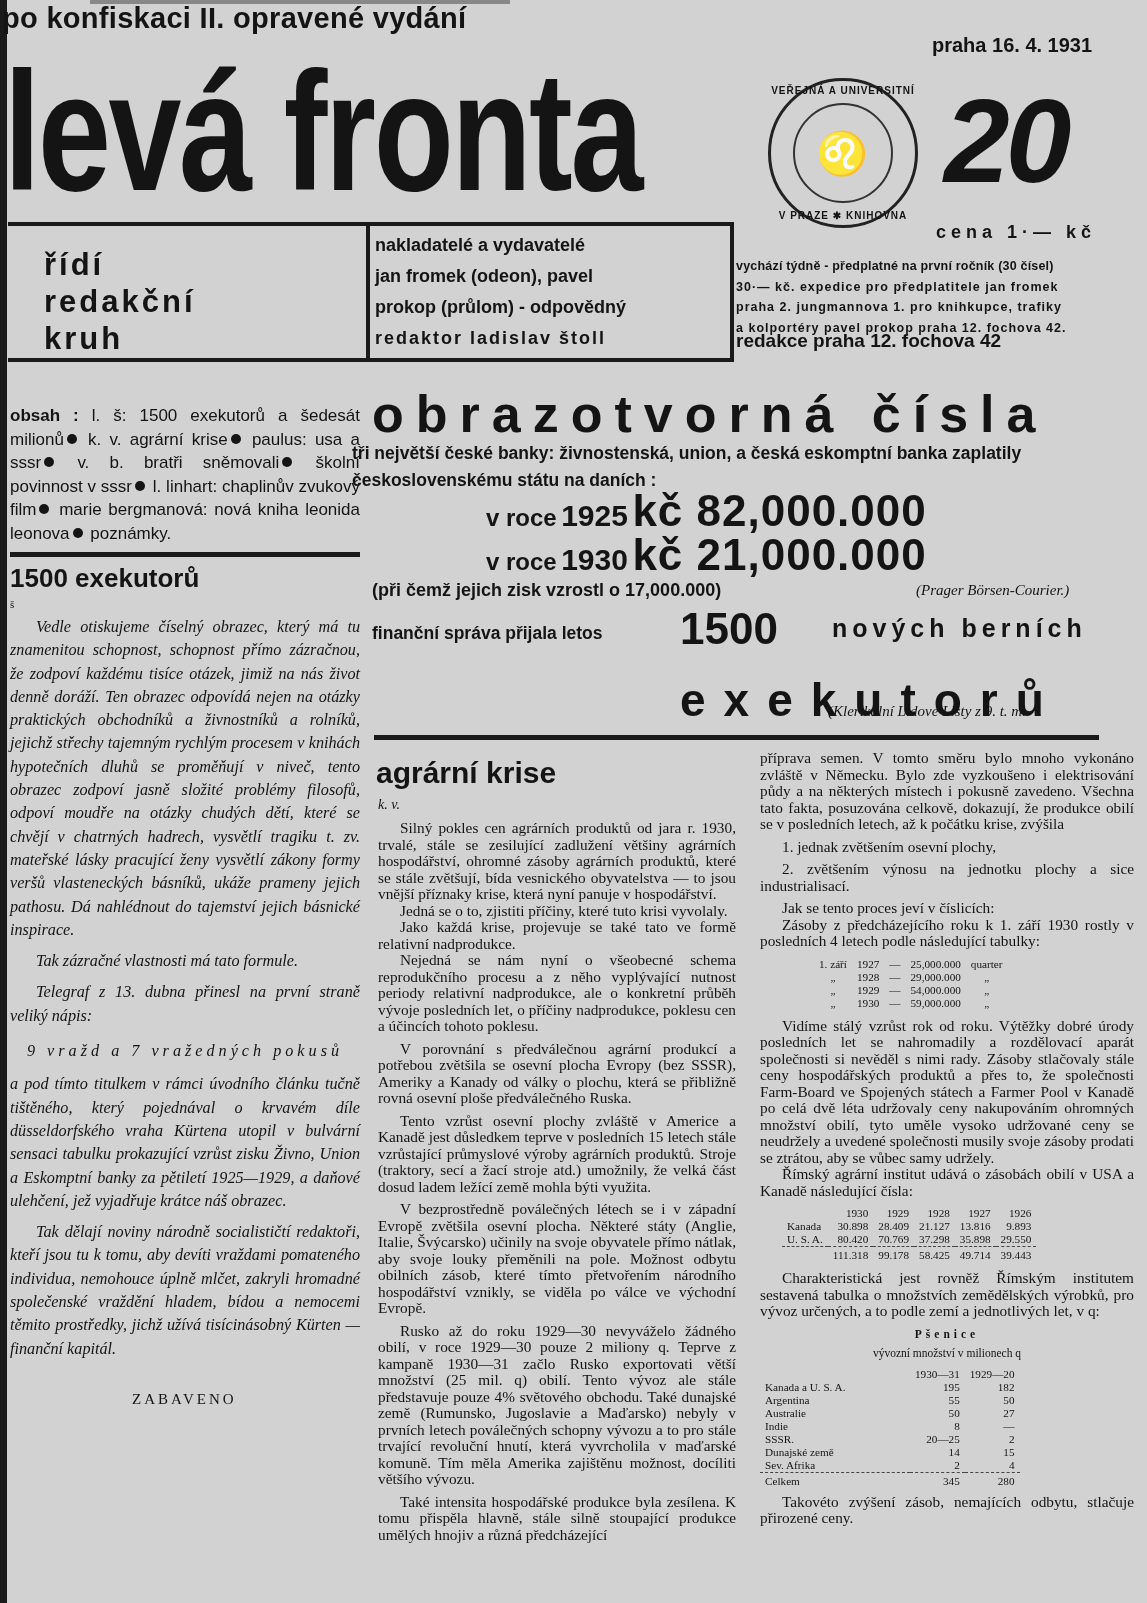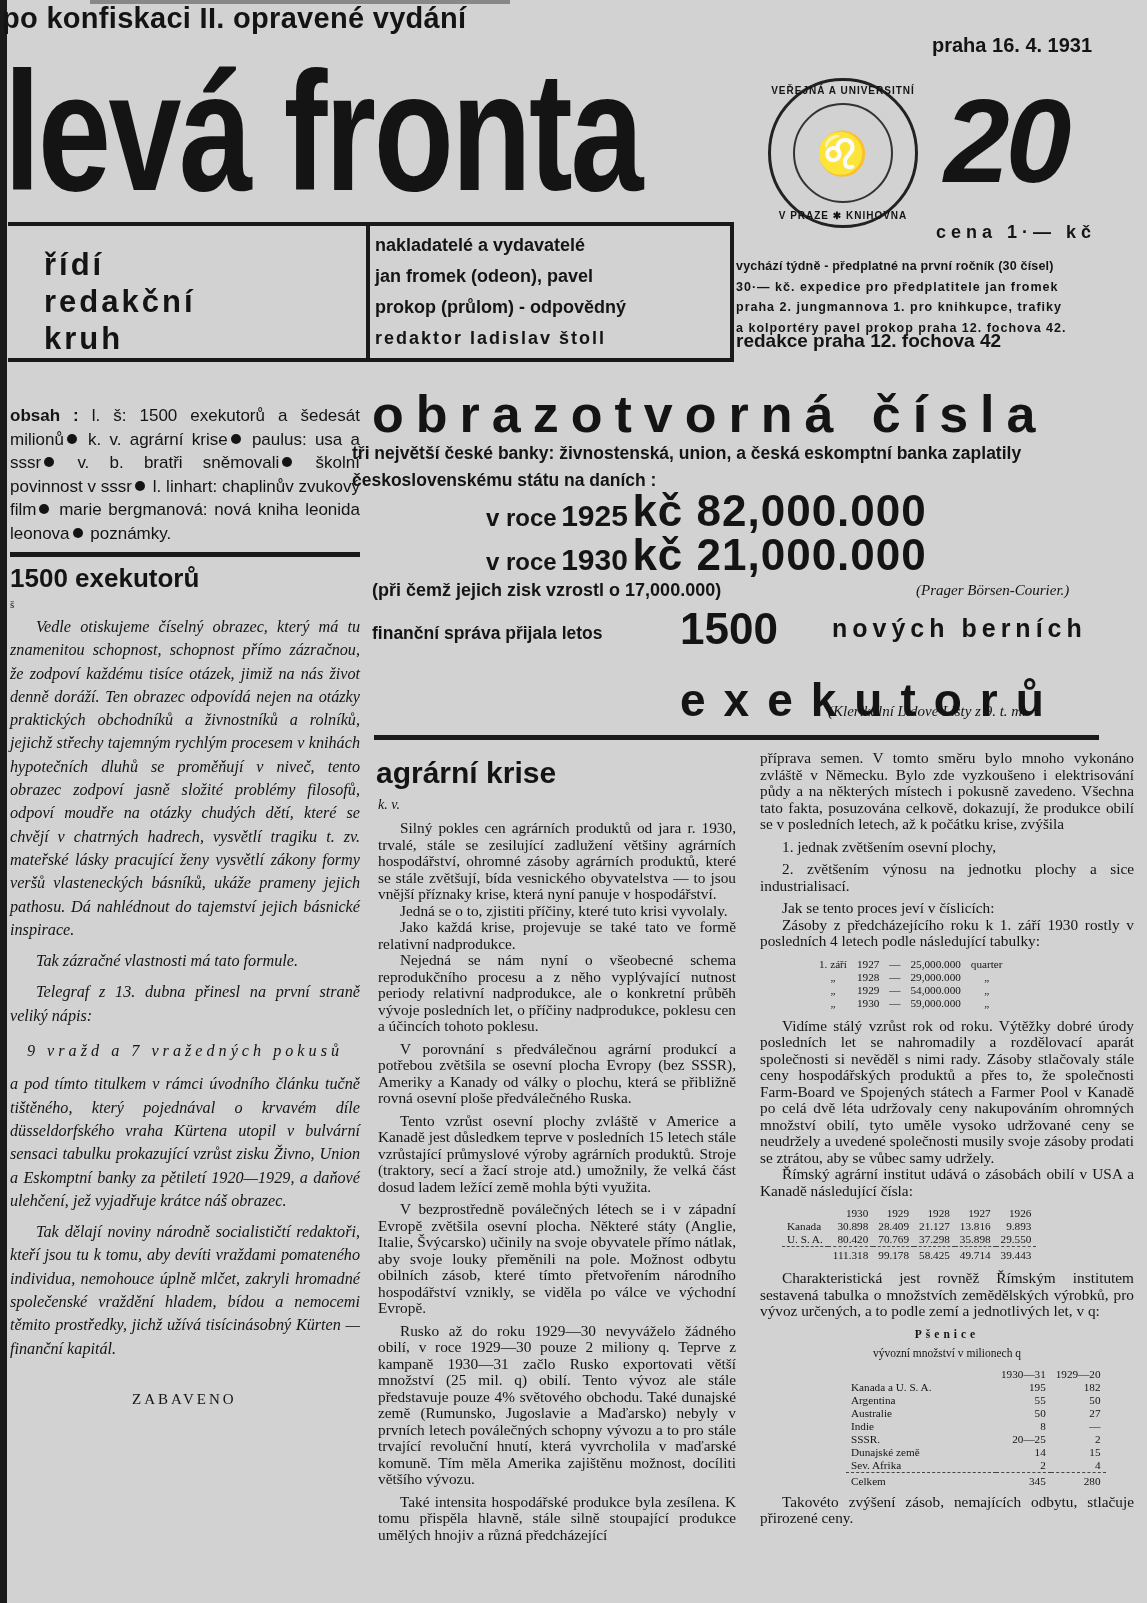--- a/index.html
+++ b/index.html
@@ -77,21 +77,21 @@
   #col-mid { left: 378px; top: 820px; width: 358px; }
   #col-right { left: 760px; top: 750px; width: 374px; }
 
   table.tbl { border-collapse: collapse; font-size: 11.2px; line-height: 13px; }
   table.tbl td { padding: 0 5px; }
   table.tbl td.num { text-align: right; }
   table.tbl tr.total td { border-top: 1px dashed #444; padding-top: 2px; }
   #tbl-stocks { margin: 8px 0 8px 54px; }
   #tbl-stocks2 { margin: 8px 0 8px 22px; }
   #tbl-wheat-wrap { margin: 6px 0 6px 0; text-align: center; font-size: 11.5px; }
-  #tbl-wheat { margin-left: 86px; }
+  #tbl-wheat { }
   .spaced { letter-spacing: 4px; font-weight: bold; }
 </style>
 </head>
 <body>
 
 <div class="abs" id="left-rule"></div>
 <div class="abs" id="top-rule"></div>
 
 <div class="abs sans" id="edition">po konfiskaci II. opravené vydání</div>
 <div class="abs" id="masthead">levá fronta</div>
@@ -140,21 +140,21 @@
 </div>
 <div class="abs rule" id="rule-left"></div>
 
 <div class="abs sans" id="left-heading">1500 exekutorů</div>
 <div class="abs serif" id="left-byline">š</div>
 <div class="abs" id="left-body">
   <p>Vedle otiskujeme číselný obrazec, který má tu znamenitou schopnost, schopnost přímo zázračnou, že zodpoví každému tisíce otázek, jimiž na nás život denně doráží. Ten obrazec odpovídá nejen na otázky praktických obchodníků a živnostníků a rolníků, jejichž střechy tajemným rychlým procesem v knihách hypotečních dluhů se proměňují v niveč, tento obrazec zodpoví jasně složité problémy filosofů, odpoví moudře na otázky chudých dětí, které se chvějí v chatrných hadrech, vysvětlí tragiku t. zv. mateřské lásky pracující ženy vysvětlí zákony formy veršů vlasteneckých básníků, ukáže prameny jejich pathosu. Dá nahlédnout do tajemství jejich básnické inspirace.</p>
   <p class="gap">Tak zázračné vlastnosti má tato formule.</p>
   <p class="gap">Telegraf z 13. dubna přinesl na první straně veliký nápis:</p>
   <p class="center">9 vražd a 7 vražedných pokusů</p>
-  <p style="text-indent:0">a pod tímto titulkem v rámci úvodního článku tučně tištěného, který pojednával o krvavém díle düsseldorfského vraha Kürtena utopil v bulvární sensaci tabulku prokazující vzrůst zisku Živno, Union a Eskomptní banky za pětiletí 1920—1929, a daňové ulehčení, jež vyjadřuje krátce náš obrazec.</p>
+  <p style="text-indent:0">a pod tímto titulkem v rámci úvodního článku tučně tištěného, který pojednával o krvavém díle düsseldorfského vraha Kürtena utopil v bulvární sensaci tabulku prokazující vzrůst zisku Živno, Union a Eskomptní banky za pětiletí 1925—1929, a daňové ulehčení, jež vyjadřuje krátce náš obrazec.</p>
   <p class="gap">Tak dělají noviny národně socialističtí redaktoři, kteří jsou tu k tomu, aby devíti vraždami pomateného individua, nemohouce úplně mlčet, zakryli hromadné společenské vraždění hladem, bídou a nemocemi těmito prostředky, jichž užívá tisícinásobný Kürten — finanční kapitál.</p>
 </div>
 <div class="abs serif" id="zabaveno">ZABAVENO</div>
 
 <div class="abs" id="h-main">obrazotvorná čísla</div>
 <div class="abs sans" id="h-sub">tři největší české banky: živnostenská, union, a česká eskomptní banka zaplatily československému státu na daních :</div>
 <div class="roce-row sans" id="row1925">
   <span class="roce-label">v roce</span>
   <span class="roce-year">1925</span>
   <span class="roce-amt">kč 82,000.000</span>

